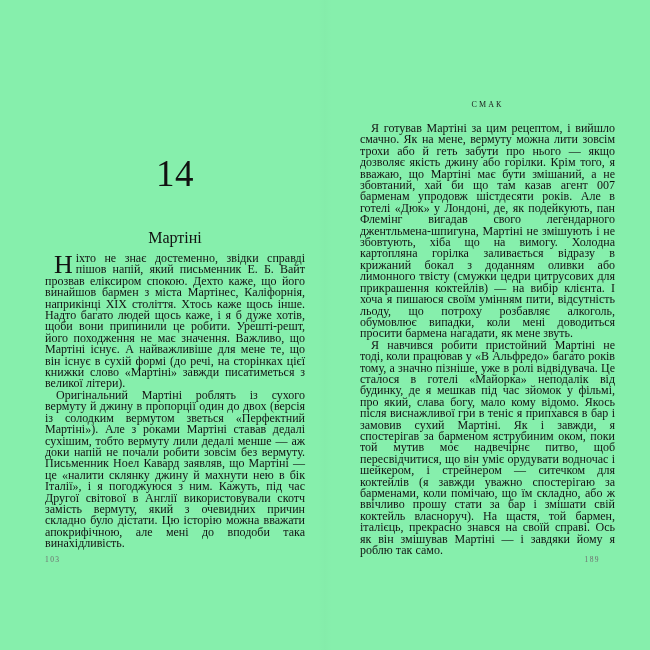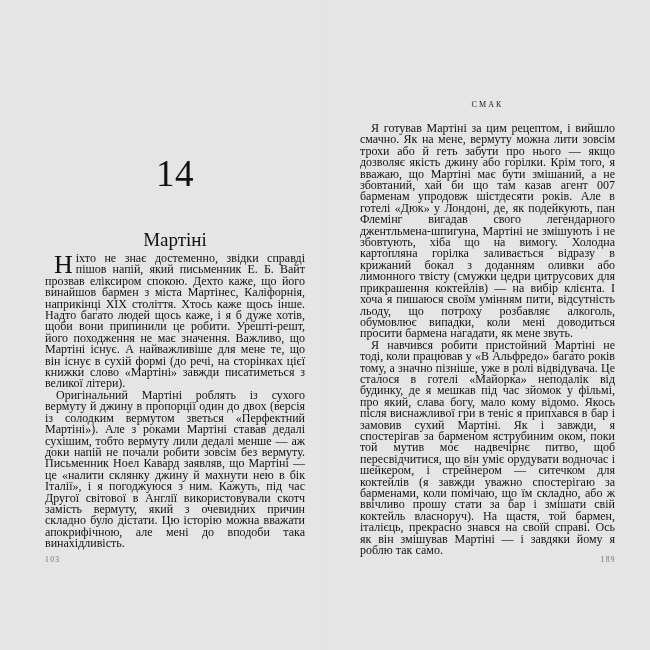--- a/index.html
+++ b/index.html
@@ -20,21 +20,21 @@
     height: 650px;
     background: #fefefe;
     display: flex;
     flex-direction: row;
   }
 
   .page {
     position: relative;
     width: 325px;
     height: 650px;
-    background: #e5e5e5;
+    background: #86efac;
     box-sizing: border-box;
     text-decoration: underline;
   }
 
   
   .page-left {
     padding: 7px;
   }
 
   .chapter-number {
@@ -50,21 +50,21 @@
     letter-spacing: 0.5px;
     font-family: "Liberation Serif", "DejaVu Serif", serif;
   }
 
   .chapter-title {
     position: absolute;
     left: 45px;
     top: 230px;
     width: 260px;
     text-align: center;
-    font-size: 19px;
+    font-size: 16px;
     line-height: 1;
     color: #111111;
     font-family: "Liberation Serif", "DejaVu Serif", serif;
   }
 
   .body-left {
     position: absolute;
     left: 45px;
     top: 253px;
     width: 260px;
@@ -121,21 +121,21 @@
   
   .folio {
     position: absolute;
     bottom: 86px;
     font-size: 7.5px;
     letter-spacing: 1.4px;
     color: #6d6d6d;
     font-family: "Liberation Serif", "DejaVu Serif", serif;
   }
   .folio-left  { left: 45px;  }
-  .folio-right { right: 34px; }
+  .folio-right { right: 50px; }
 
   
   .gutter {
     position: absolute;
     left: 318px;
     top: 0;
     width: 14px;
     height: 650px;
     background: linear-gradient(to right,
                 rgba(0,0,0,0.000) 0%,

